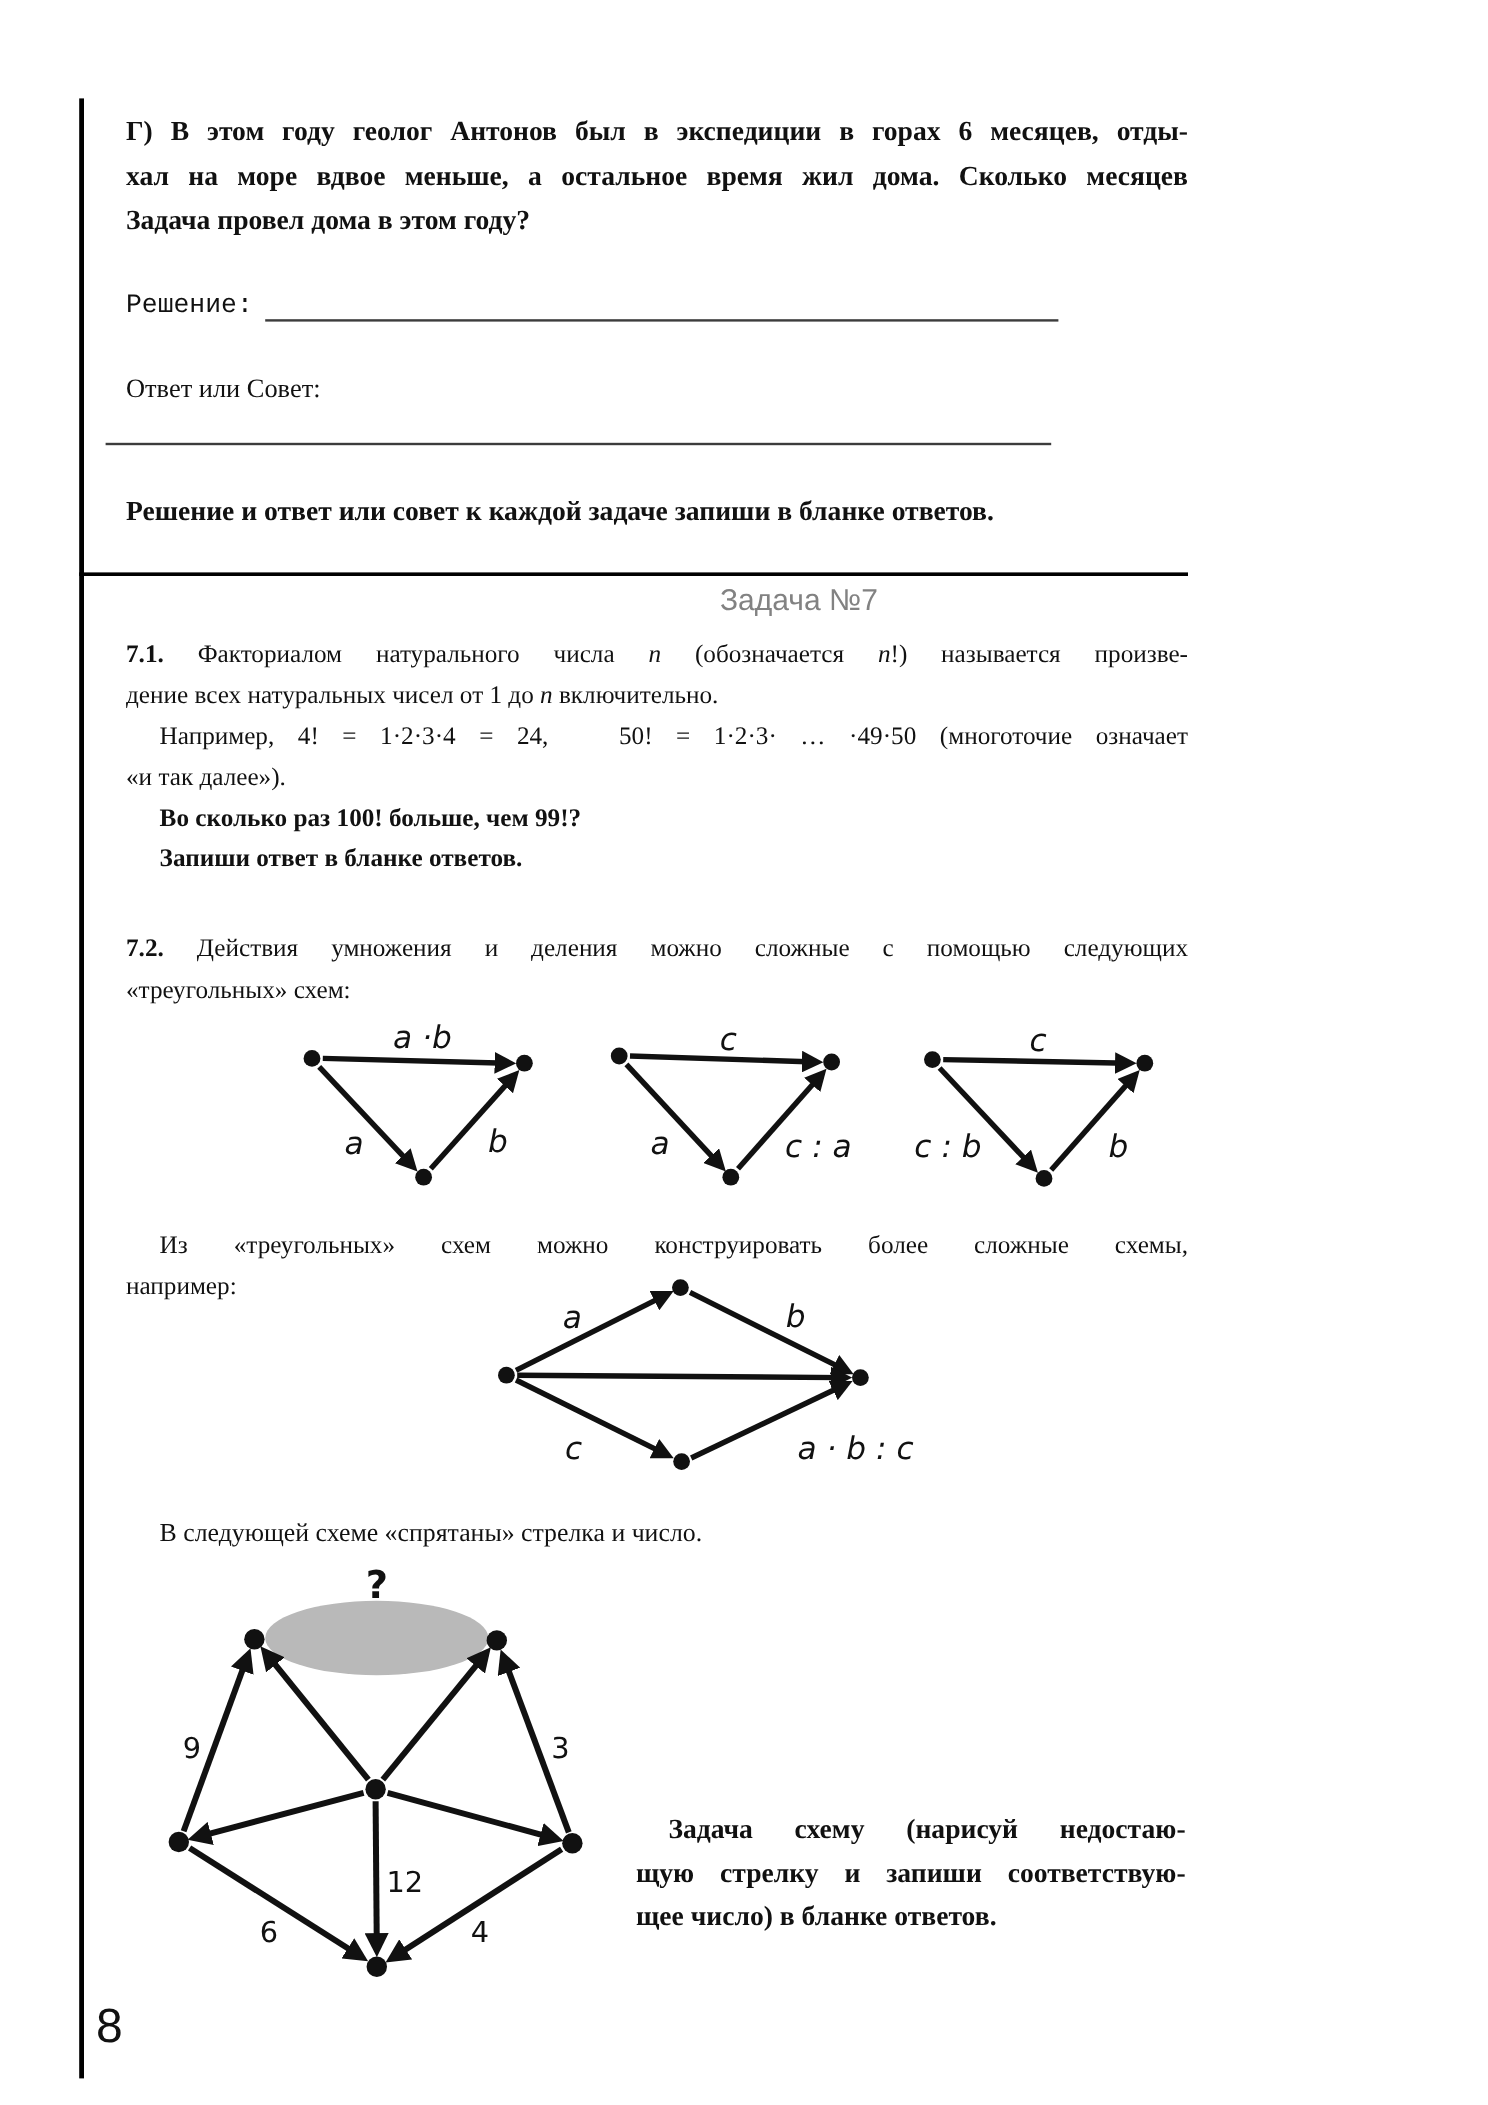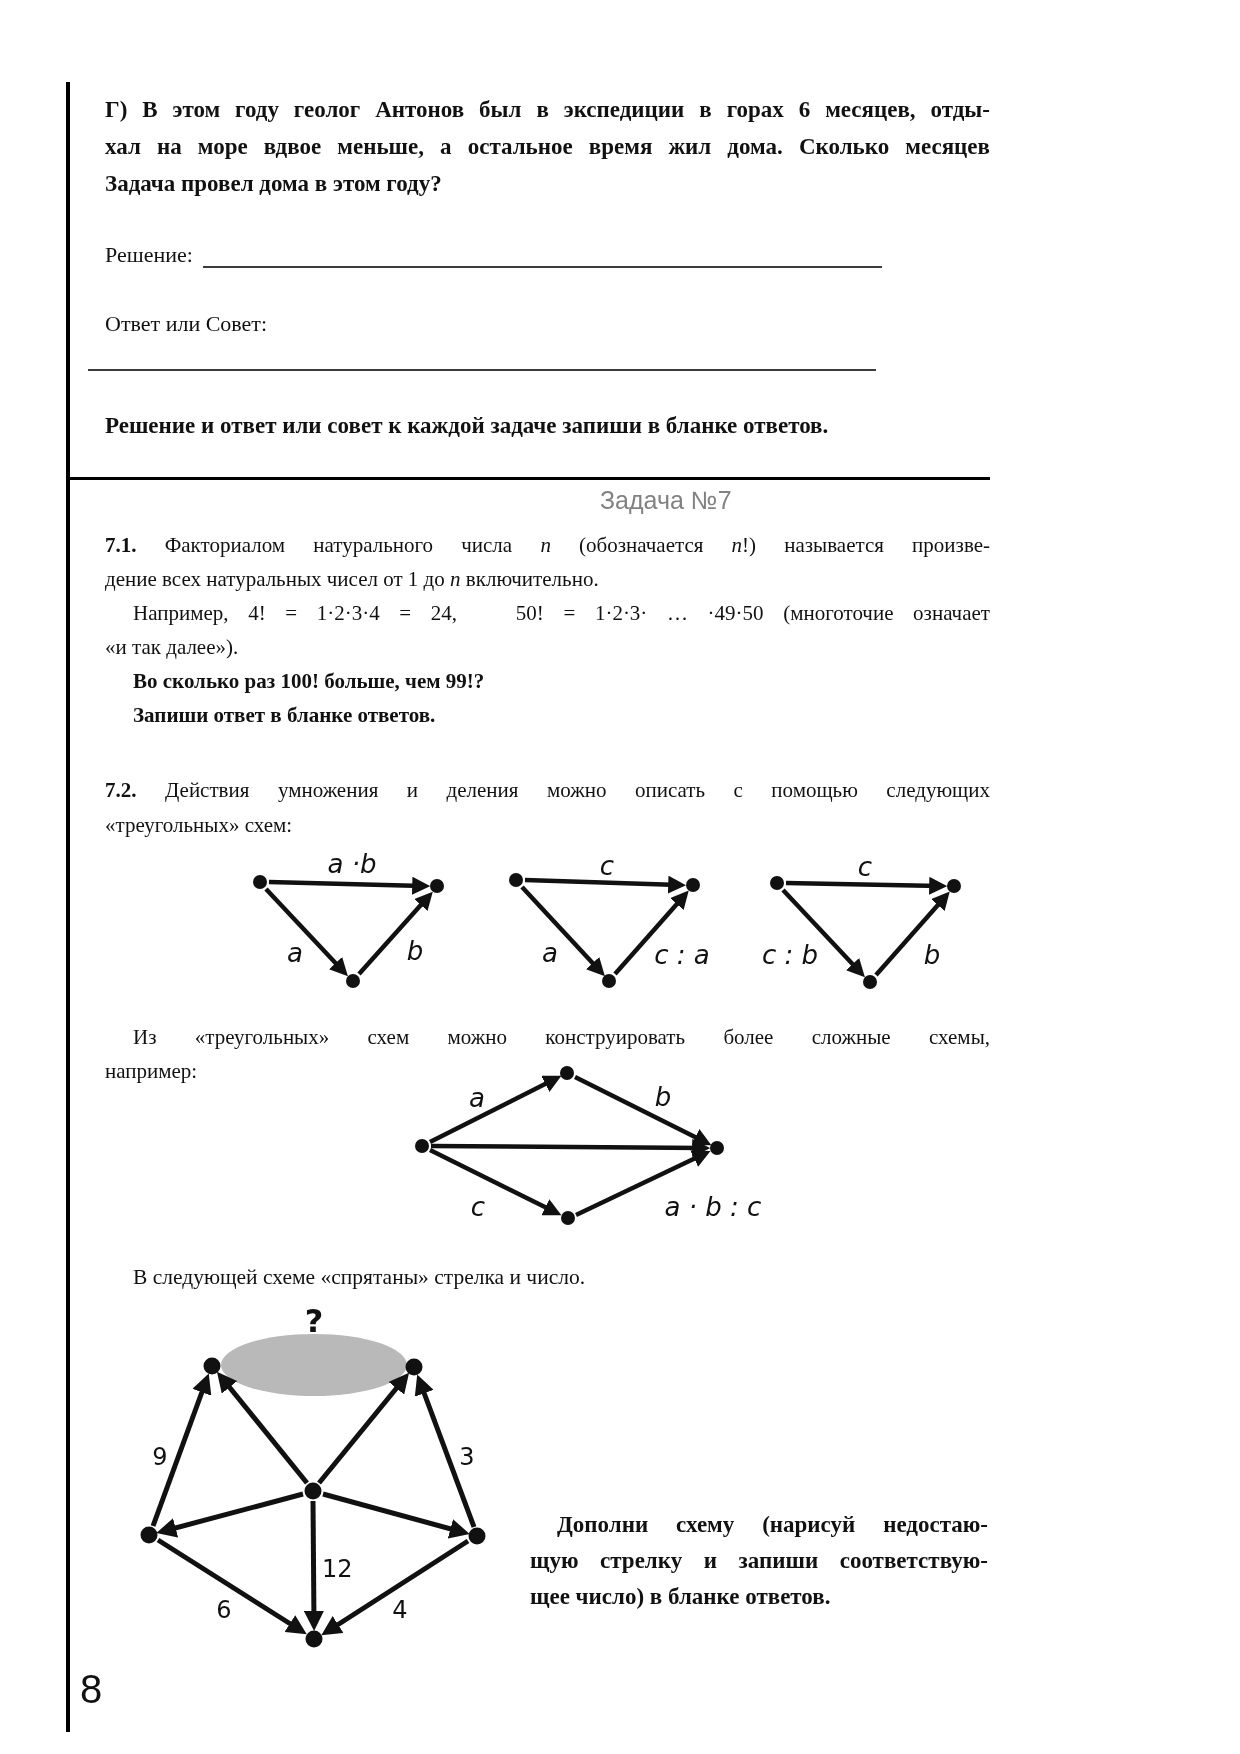--- a/index.html
+++ b/index.html
@@ -5,21 +5,21 @@
   html,body{margin:0;padding:0;background:#ffffff;}
   .page{position:relative;width:1240px;height:1754px;background:#ffffff;overflow:hidden;
         font-family:"Liberation Serif",serif;color:#111111;margin-top:25px;}
   .vrule{position:absolute;left:66px;top:57px;width:4px;height:1650px;background:#000;}
   .hrule{position:absolute;left:66px;top:452px;width:924px;height:3px;background:#000;}
   .para{position:absolute;left:105px;width:885px;}
   .taskg{top:66px;font-size:23px;line-height:37px;font-weight:bold;}
   .jl{text-align:justify;text-align-last:justify;}
   .il{text-indent:28px;}
   .solution-row{position:absolute;left:105px;top:217px;width:777px;display:flex;align-items:flex-end;
-        font-size:22px;line-height:26px;}
+        font-size:22px;line-height:26px;font-family:Liberation Mono, monospace;}
   .fill-line{flex:1;margin-left:10px;border-bottom:2px solid #3c3c3c;height:22px;}
   .answer-label{position:absolute;left:105px;top:286px;font-size:22px;}
   .answer-line{position:absolute;left:88px;top:344px;width:788px;border-top:2px solid #3c3c3c;}
   .note{position:absolute;left:105px;top:388px;width:885px;font-size:23px;font-weight:bold;}
   .badge{position:absolute;left:600px;top:461px;width:390px;
         font-family:"Liberation Sans",sans-serif;font-size:25px;color:#828282;}
   .s71{top:503px;font-size:21px;line-height:34px;}
   .s72{top:748px;font-size:21px;line-height:35px;}
   .construct{top:995px;font-size:21px;line-height:34px;}
   .hidden-note{top:1240px;font-size:21.5px;}
@@ -71,21 +71,21 @@
   <div class="para s71">
     <div class="jl"><span class="seg-b">7.1.</span><span class="seg-n"> Факториалом натурального числа </span><span class="seg-i">n</span><span class="seg-n"> (обозначается </span><span class="seg-i">n</span><span class="seg-n">!) называется произве-</span></div>
     <div><span class="seg-n">дение всех натуральных чисел от 1 до </span><span class="seg-i">n</span><span class="seg-n"> включительно.</span></div>
     <div class="jl il"><span class="seg-n">Например, 4! = 1·2·3·4 = 24, &nbsp; 50! = 1·2·3· … ·49·50 (многоточие означает</span></div>
     <div><span class="seg-n">«и так далее»).</span></div>
     <div class="il"><span class="seg-b">Во сколько раз 100! больше, чем 99!?</span></div>
     <div class="il"><span class="seg-b">Запиши ответ в бланке ответов.</span></div>
   </div>
 
   <div class="para s72">
-    <div class="jl"><span class="seg-b">7.2.</span><span class="seg-n"> Действия умножения и деления можно описать с помощью следующих</span></div>
+    <div class="jl"><span class="seg-b">7.2.</span><span class="seg-n"> Действия умножения и деления можно сложные с помощью следующих</span></div>
     <div><span class="seg-n">«треугольных» схем:</span></div>
   </div>
 
   <svg class="tri-svg" width="860" height="165" viewBox="150 820 860 165">
     <defs>
       <marker id="ahT" viewBox="0 0 10 10" refX="6" refY="5" markerWidth="4" markerHeight="4" orient="auto">
         <path d="M0,0 L10,5 L0,10 z" fill="#111"></path>
       </marker>
     </defs>
     <g>
@@ -175,20 +175,20 @@
     <circle class="dot" cx="477" cy="1511" r="8.5"></circle>
     <circle class="dot" cx="314" cy="1614" r="8.5"></circle>
     <text class="num" x="160" y="1440">9</text>
     <text class="num" x="467" y="1440">3</text>
     <text class="num" x="322" y="1552" style="text-anchor:start">12</text>
     <text class="num" x="224" y="1593">6</text>
     <text class="num" x="400" y="1593">4</text>
   </svg>
 
   <div class="right-block">
-    <div class="jl first">Дополни схему (нарисуй недостаю-</div>
+    <div class="jl first">Задача схему (нарисуй недостаю-</div>
     <div class="jl">щую стрелку и запиши соответствую-</div>
     <div>щее число) в бланке ответов.</div>
   </div>
 
   <div class="pagenum">8</div>
 
 </div>
 
 </body></html>

